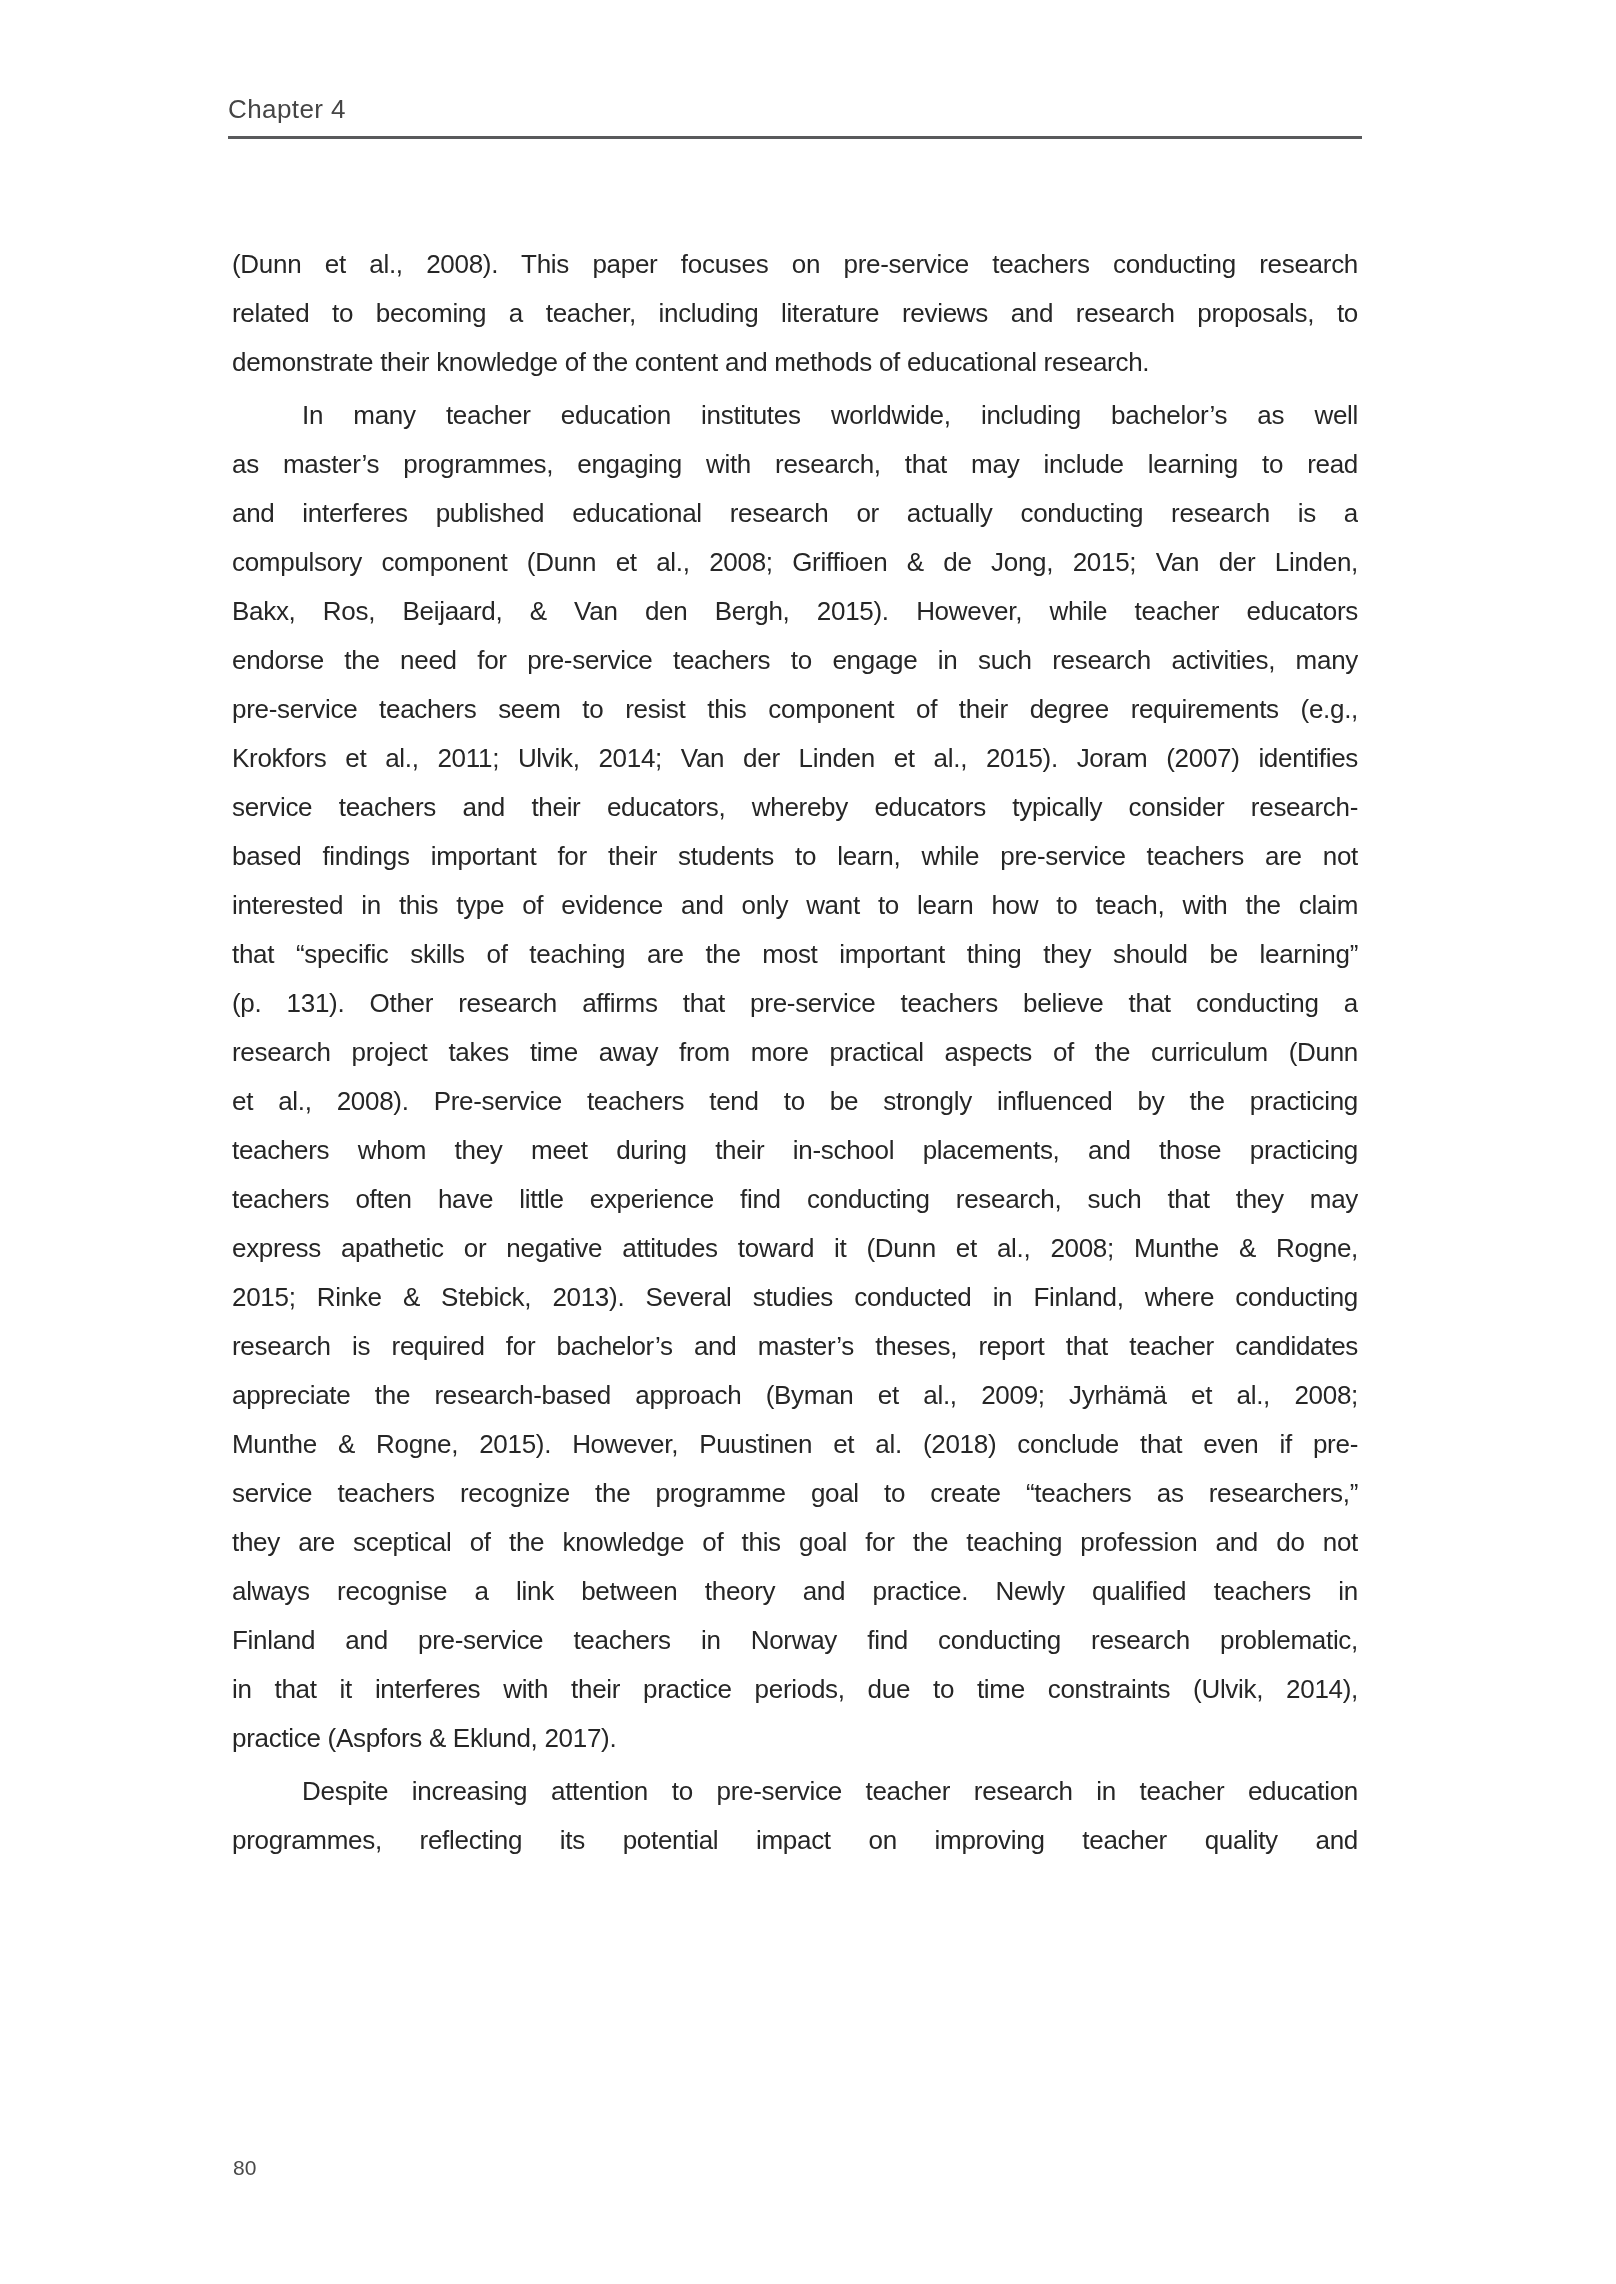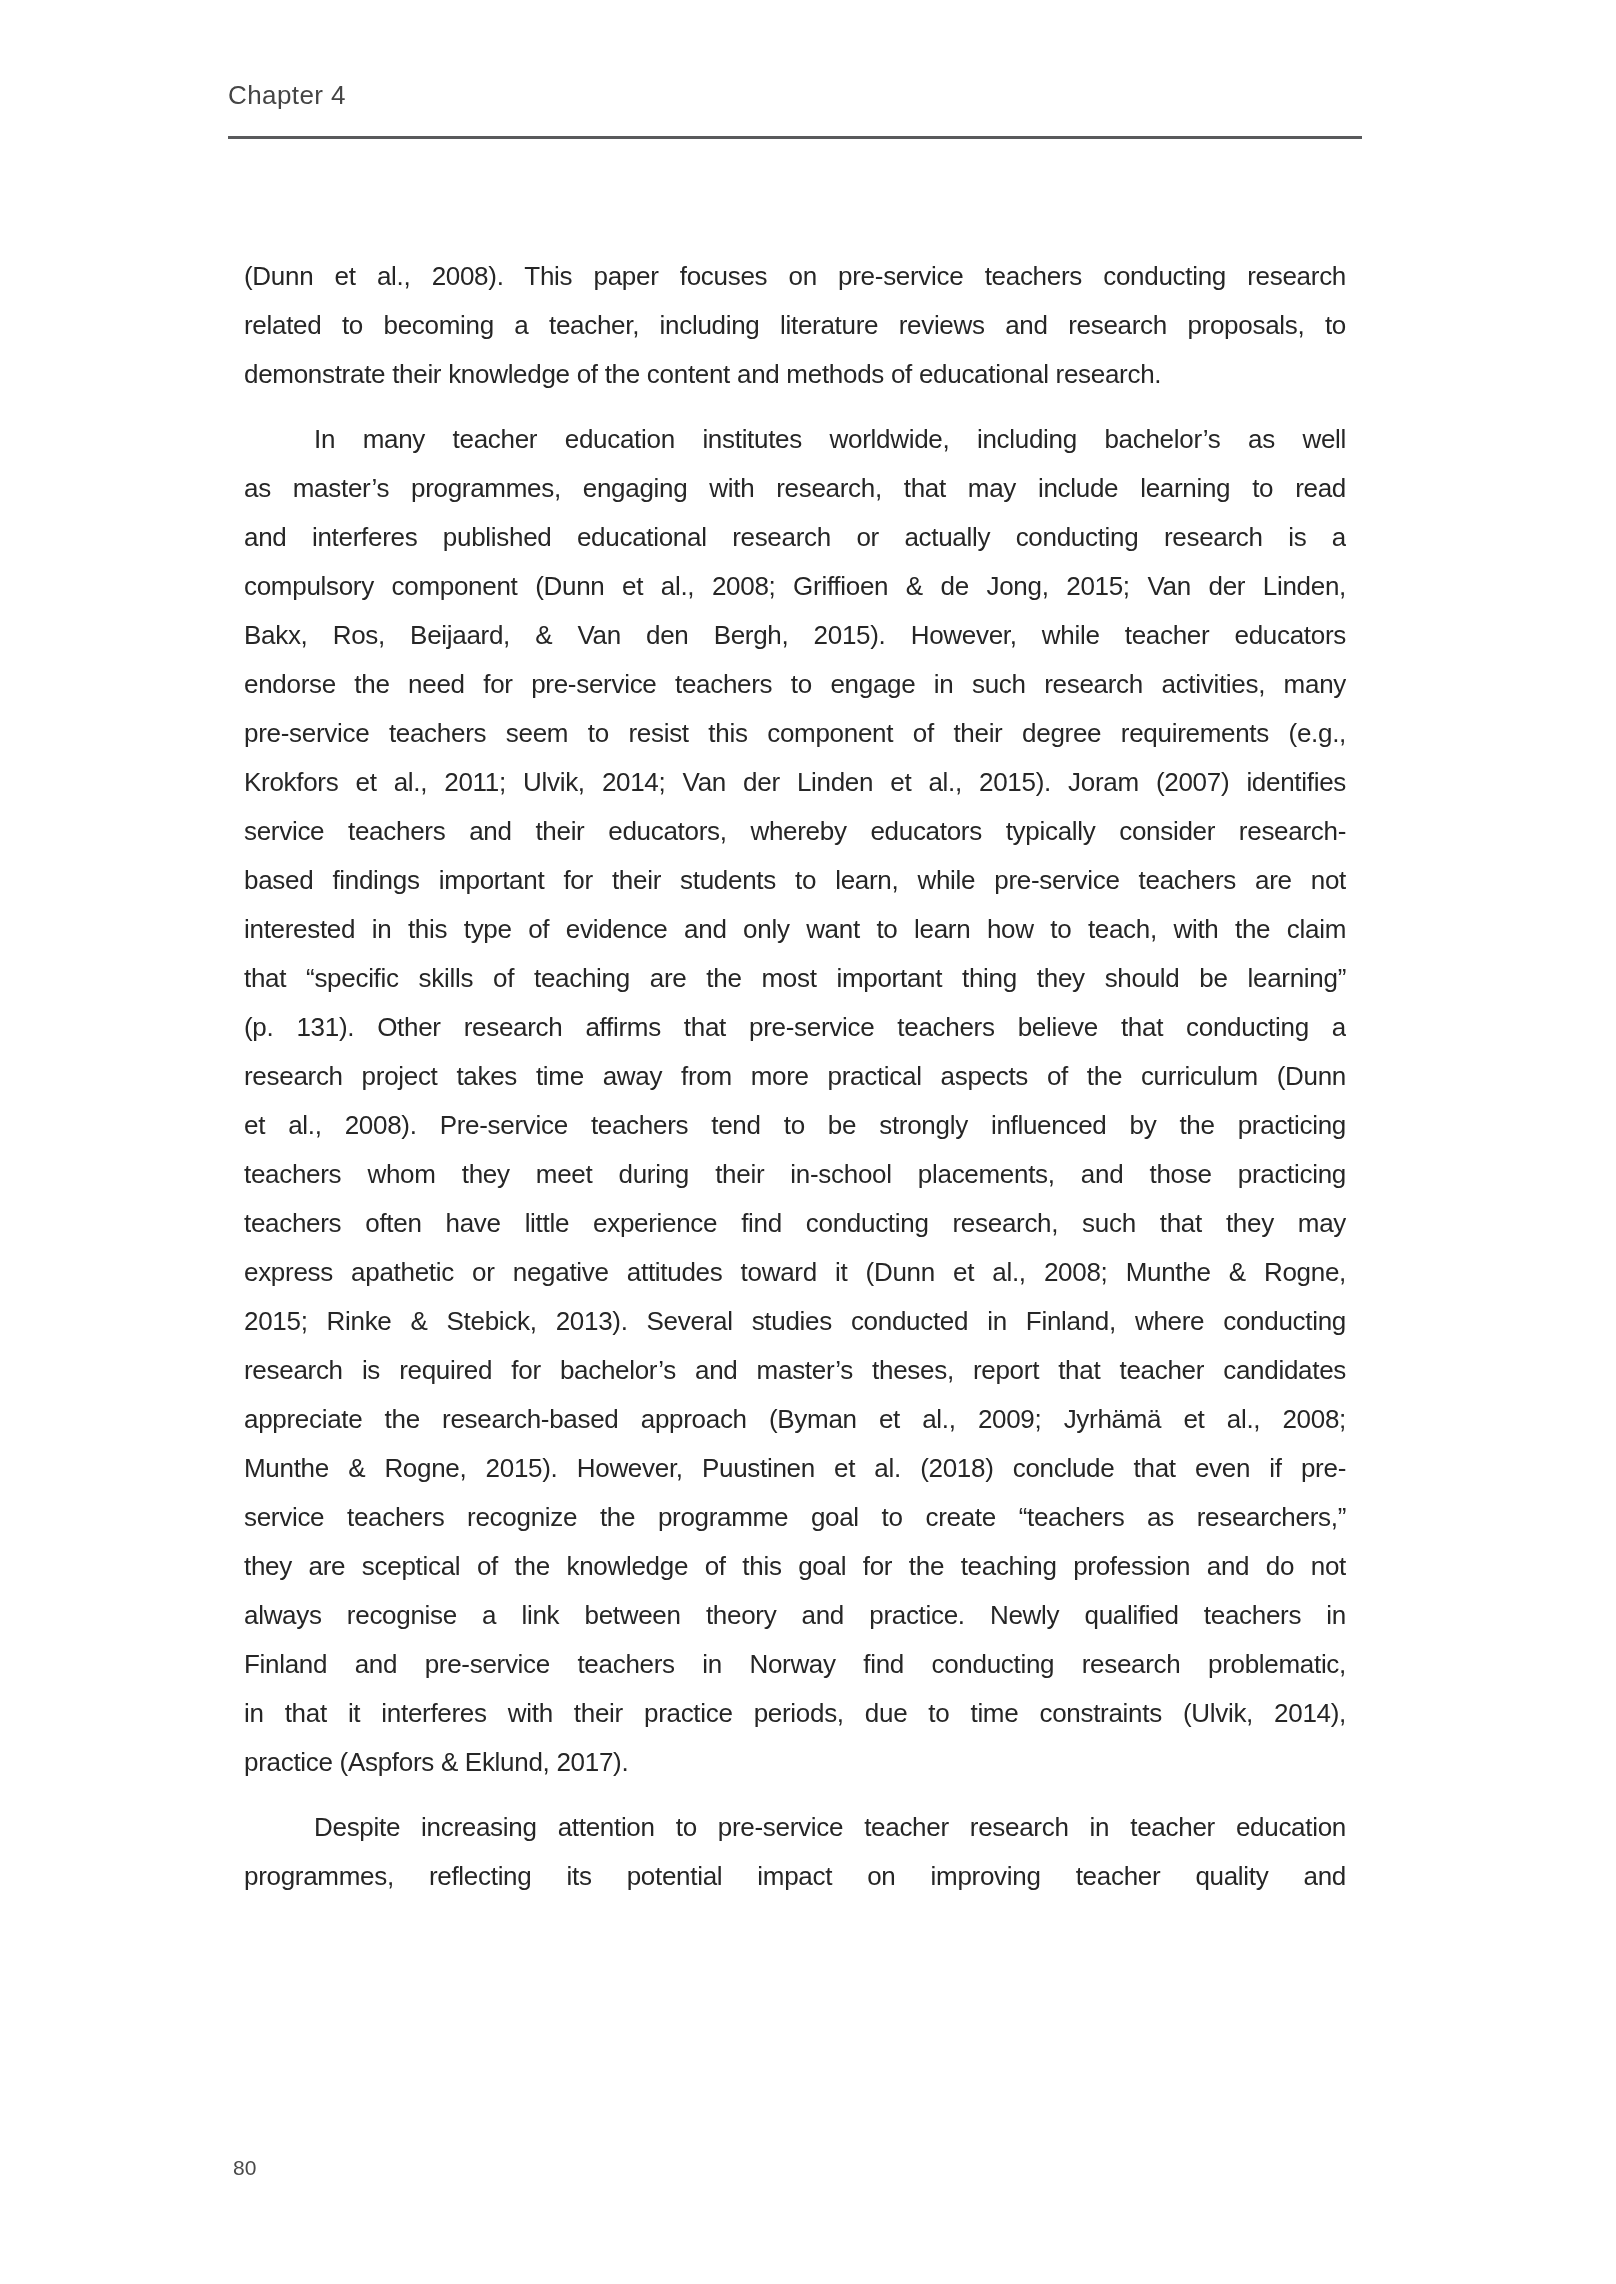--- a/index.html
+++ b/index.html
@@ -11,21 +11,21 @@
     position: relative;
     width: 1616px;
     height: 2284px;
     background: #ffffff;
     font-family: "Liberation Sans", sans-serif;
     overflow: hidden;
   }
   .chapter-label {
     position: absolute;
     left: 228px;
-    top: 80px;
+    top: 94px;
     font-size: 26px;
     line-height: 30px;
     color: #454545;
     letter-spacing: 0.4px;
   }
   .header-rule {
     position: absolute;
     left: 228px;
     top: 136px;
     width: 1134px;
@@ -34,21 +34,21 @@
   }
   .body-text {
     position: absolute;
     left: 228px;
     top: 236px;
     width: 1134px;
     color: #262626;
     font-size: 26px;
     letter-spacing: -0.3px;
   }
-  .para { margin: 16px; }
+  .para { margin: 4px; }
   .line {
     line-height: 49px;
     height: 49px;
     overflow: hidden;
   }
   .line.just {
     text-align: justify;
     text-align-last: justify;
   }
   .line.indent {

